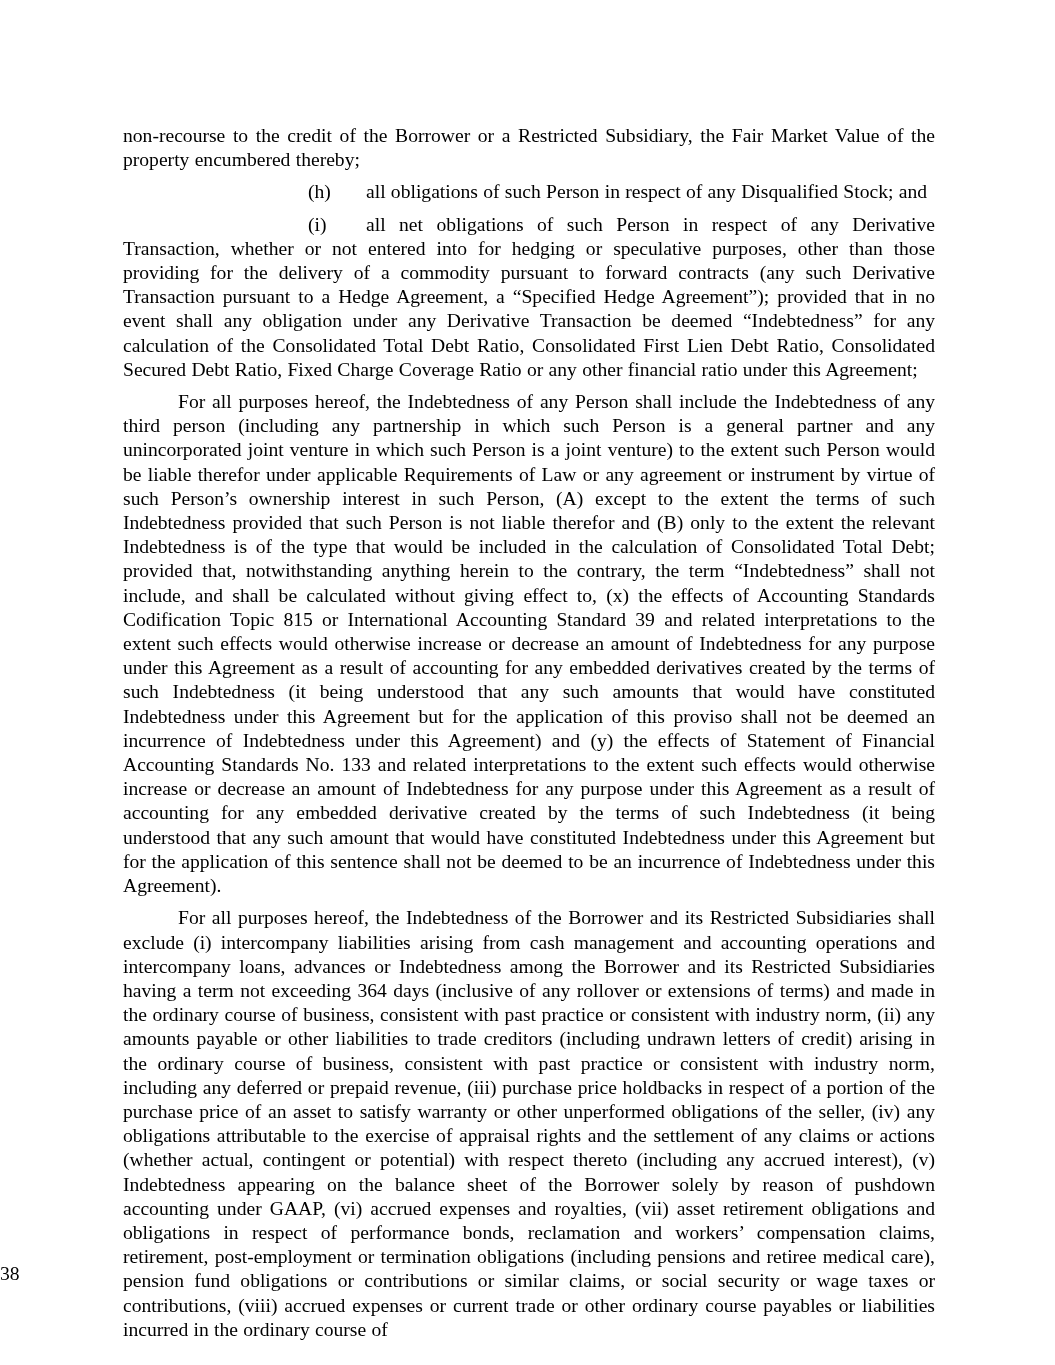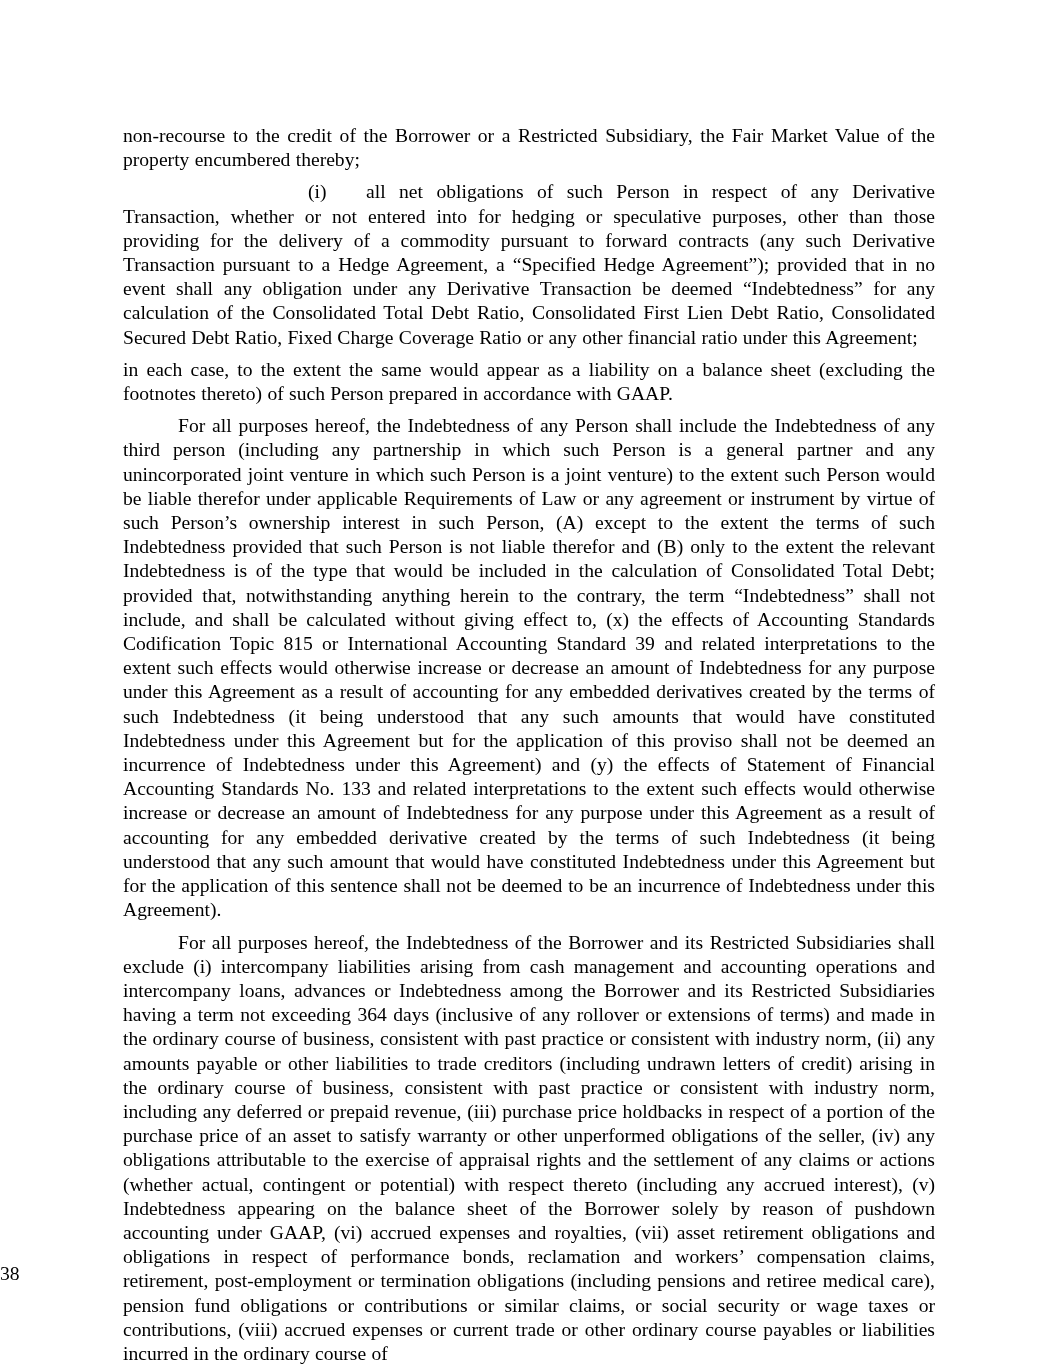--- a/index.html
+++ b/index.html
@@ -52,24 +52,24 @@
   }
 </style>
 </head>
 <body>
 
 <div class="page">
   <div class="content">
 
     <p class="para">non-recourse to the credit of the Borrower or a Restricted Subsidiary, the Fair Market Value of the property encumbered thereby;</p>
 
+    <p class="para clause"><span class="clause-label">(h)</span><span>all obligations of such Person in respect of any Disqualified Stock; and</span></p>
 
     <p class="para clause"><span class="clause-label">(i)</span><span>all net obligations of such Person in respect of any Derivative Transaction, whether or not entered into for hedging or speculative purposes, other than those providing for the delivery of a commodity pursuant to forward contracts (any such Derivative Transaction pursuant to a Hedge Agreement, a “</span><span class="underlined">Specified Hedge Agreement</span><span>”); provided that in no event shall any obligation under any Derivative Transaction be deemed “Indebtedness” for any calculation of the Consolidated Total Debt Ratio, Consolidated First Lien Debt Ratio, Consolidated Secured Debt Ratio, Fixed Charge Coverage Ratio or any other financial ratio under this Agreement;</span></p>
 
-    <p class="para">in each case, to the extent the same would appear as a liability on a balance sheet (excluding the footnotes thereto) of such Person prepared in accordance with GAAP.</p>
 
     <p class="para indent-first">For all purposes hereof, the Indebtedness of any Person shall include the Indebtedness of any third person (including any partnership in which such Person is a general partner and any unincorporated joint venture in which such Person is a joint venture) to the extent such Person would be liable therefor under applicable Requirements of Law or any agreement or instrument by virtue of such Person’s ownership interest in such Person, (A) except to the extent the terms of such Indebtedness provided that such Person is not liable therefor and (B) only to the extent the relevant Indebtedness is of the type that would be included in the calculation of Consolidated Total Debt; provided that, notwithstanding anything herein to the contrary, the term “Indebtedness” shall not include, and shall be calculated without giving effect to, (x) the effects of Accounting Standards Codification Topic 815 or International Accounting Standard 39 and related interpretations to the extent such effects would otherwise increase or decrease an amount of Indebtedness for any purpose under this Agreement as a result of accounting for any embedded derivatives created by the terms of such Indebtedness (it being understood that any such amounts that would have constituted Indebtedness under this Agreement but for the application of this proviso shall not be deemed an incurrence of Indebtedness under this Agreement) and (y) the effects of Statement of Financial Accounting Standards No. 133 and related interpretations to the extent such effects would otherwise increase or decrease an amount of Indebtedness for any purpose under this Agreement as a result of accounting for any embedded derivative created by the terms of such Indebtedness (it being understood that any such amount that would have constituted Indebtedness under this Agreement but for the application of this sentence shall not be deemed to be an incurrence of Indebtedness under this Agreement).</p>
 
     <p class="para indent-first">For all purposes hereof, the Indebtedness of the Borrower and its Restricted Subsidiaries shall exclude (i) intercompany liabilities arising from cash management and accounting operations and intercompany loans, advances or Indebtedness among the Borrower and its Restricted Subsidiaries having a term not exceeding 364 days (inclusive of any rollover or extensions of terms) and made in the ordinary course of business, consistent with past practice or consistent with industry norm, (ii) any amounts payable or other liabilities to trade creditors (including undrawn letters of credit) arising in the ordinary course of business, consistent with past practice or consistent with industry norm, including any deferred or prepaid revenue, (iii) purchase price holdbacks in respect of a portion of the purchase price of an asset to satisfy warranty or other unperformed obligations of the seller, (iv) any obligations attributable to the exercise of appraisal rights and the settlement of any claims or actions (whether actual, contingent or potential) with respect thereto (including any accrued interest), (v) Indebtedness appearing on the balance sheet of the Borrower solely by reason of pushdown accounting under GAAP, (vi) accrued expenses and royalties, (vii) asset retirement obligations and obligations in respect of performance bonds, reclamation and workers’ compensation claims, retirement, post-employment or termination obligations (including pensions and retiree medical care), pension fund obligations or contributions or similar claims, or social security or wage taxes or contributions, (viii) accrued expenses or current trade or other ordinary course payables or liabilities incurred in the ordinary course of</p>
 
   </div>
 
   <div class="page-number">38</div>
 </div>
 

